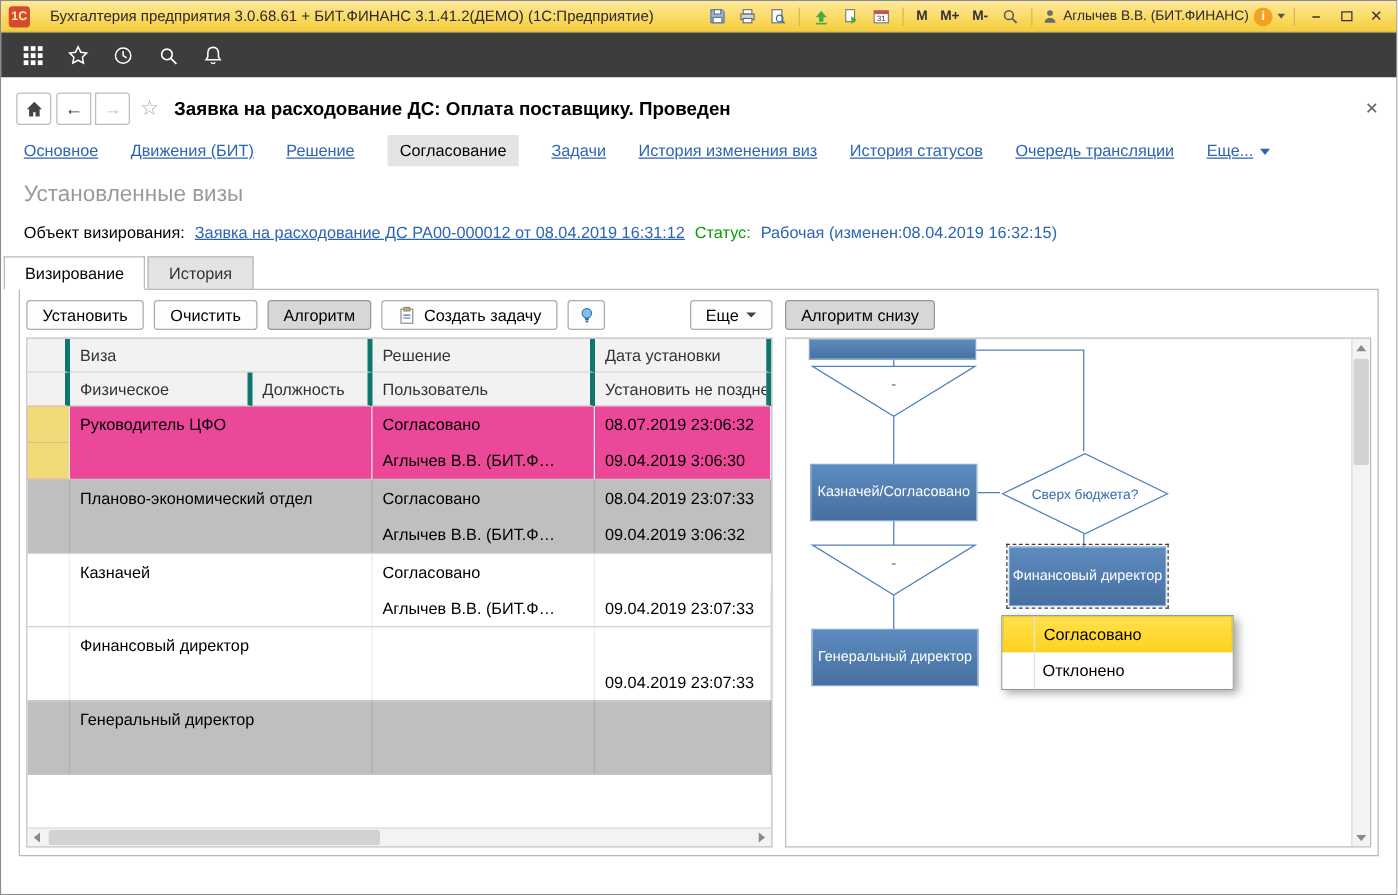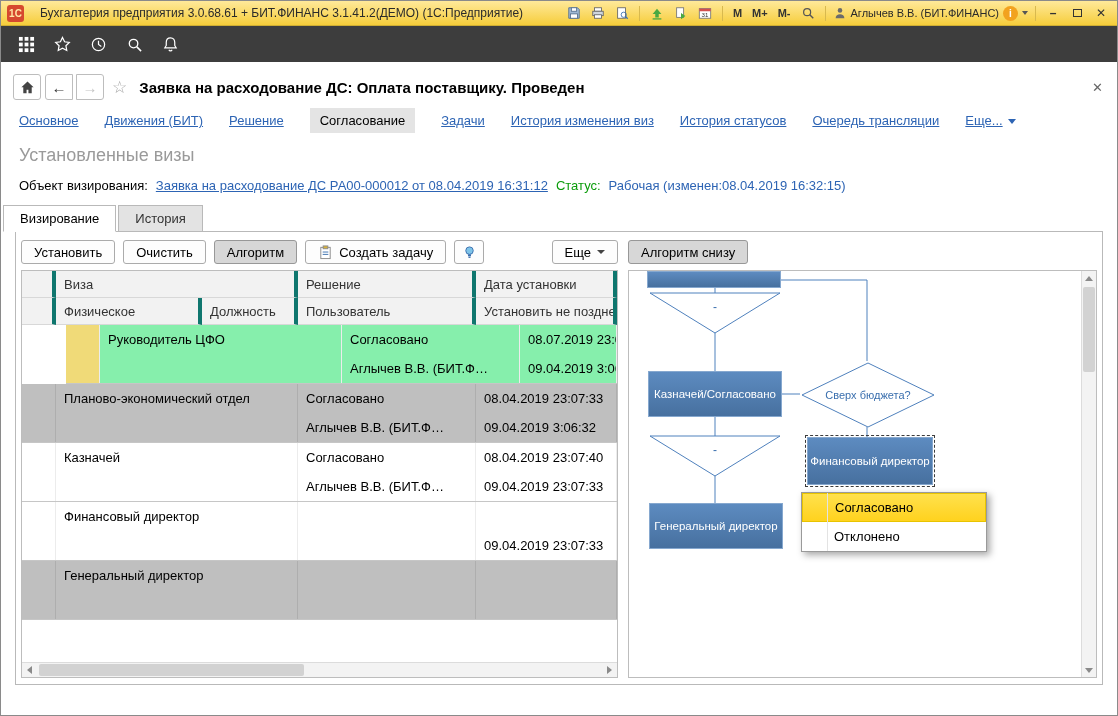--- a/index.html
+++ b/index.html
@@ -92,21 +92,21 @@
   
   .tbl { position:absolute; top:0; left:0; right:0; bottom:15px; overflow:hidden; }
   .hrow, .drow { display:grid; grid-template-columns:34px 146px 96px 178px 1fr; }
   .hrow { height:27px; background:#f2f2f2; }
   .hc { border-right:4px solid #0f766e; border-bottom:1px solid #d8d8d8; display:flex; align-items:center;
         padding:0 8px; color:#333; white-space:nowrap; overflow:hidden; }
   .span2 { grid-column:2 / span 2; }
   .drow { height:29px; }
   .dc { border-right:1px solid #ececec; display:flex; align-items:center; padding:0 8px; white-space:nowrap; overflow:hidden; }
   .group { border-bottom:1px solid #c6c6c6; background:#fff; }
-  .group.active { background:#86efac;margin-left:44px; }
+  .group.active { background:#ec4899; }
   .group.active .marker { background:#f0da78; }
   .group.gray { background:#bfbfbf; }
   .group.gray .dc { border-right-color:#aeaeae; }
 
   
   .hscroll { position:absolute; left:0; right:0; bottom:0; height:15px; background:#f3f3f3; border-top:1px solid #dcdcdc;
              display:flex; align-items:center; }
   .sc-btn { width:15px; height:14px; display:flex; align-items:center; justify-content:center; flex:none; }
   .c-left  { width:0; height:0; border-top:4px solid transparent; border-bottom:4px solid transparent; border-right:5px solid #8a8a8a; }
   .c-right { width:0; height:0; border-top:4px solid transparent; border-bottom:4px solid transparent; border-left:5px solid #8a8a8a; }
@@ -372,21 +372,20 @@
                 <span class="dc">Аглычев В.В. (БИТ.Ф…</span>
                 <span class="dc">09.04.2019 3:06:32</span>
               </div>
             </div>
 
             <div class="group">
               <div class="drow">
                 <span class="dc marker"></span>
                 <span class="dc span2">Казначей</span>
                 <span class="dc">Согласовано</span>
-                <span class="dc">08.04.2019 23:07:40</span>
               </div>
               <div class="drow">
                 <span class="dc marker"></span>
                 <span class="dc span2"></span>
                 <span class="dc">Аглычев В.В. (БИТ.Ф…</span>
                 <span class="dc">09.04.2019 23:07:33</span>
               </div>
             </div>
 
             <div class="group">

